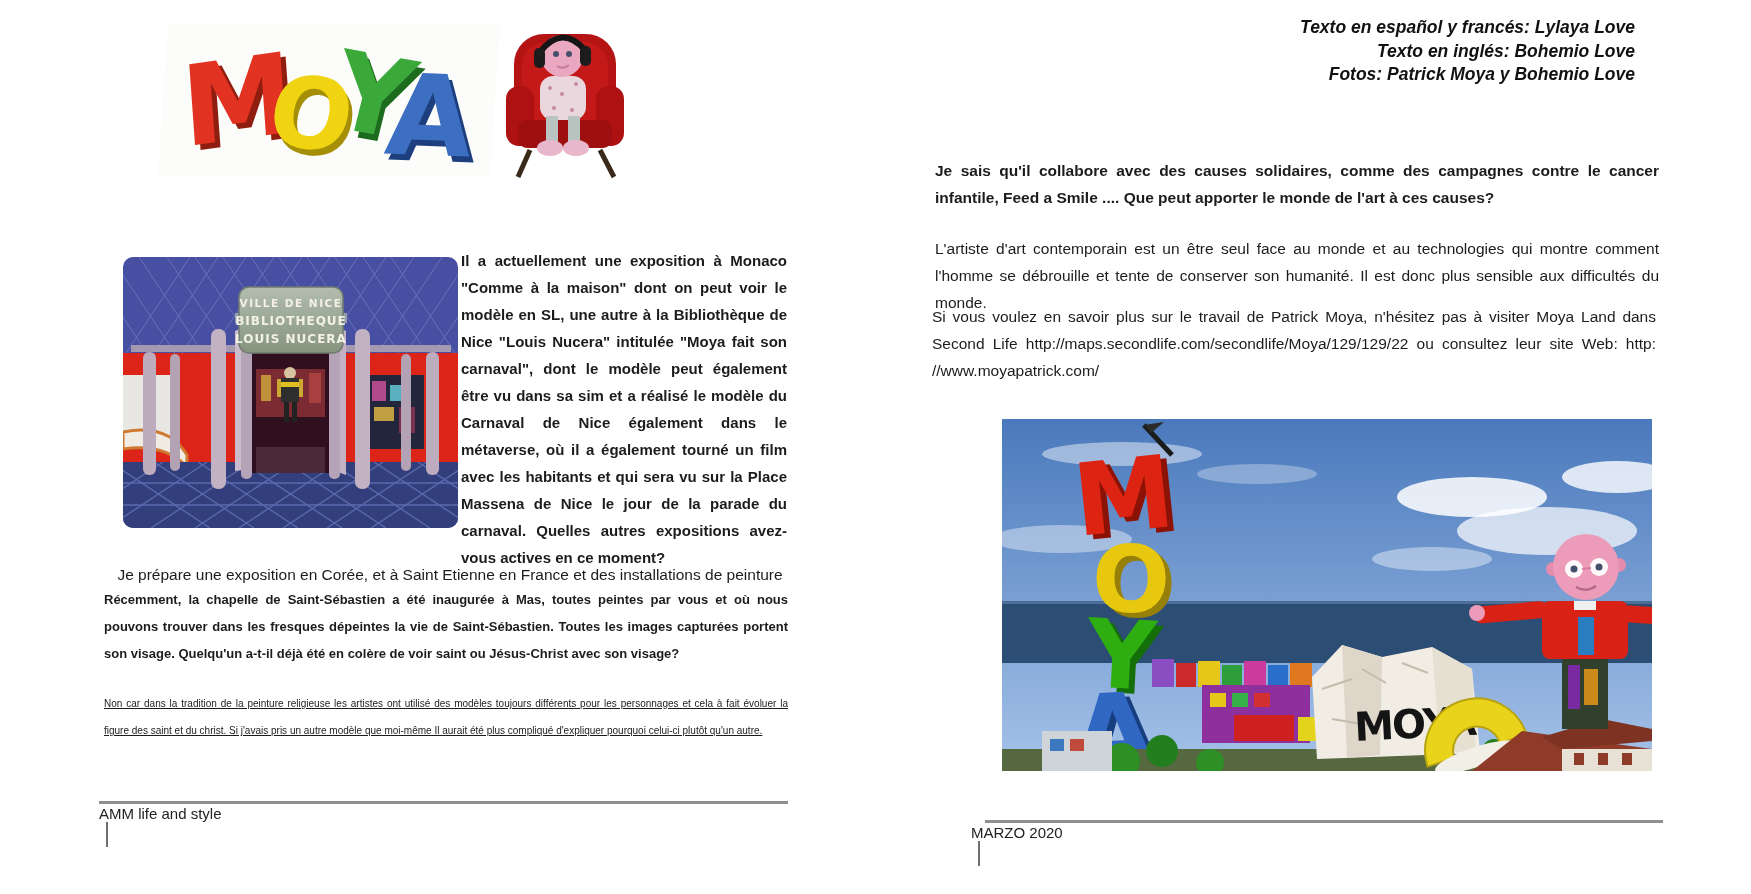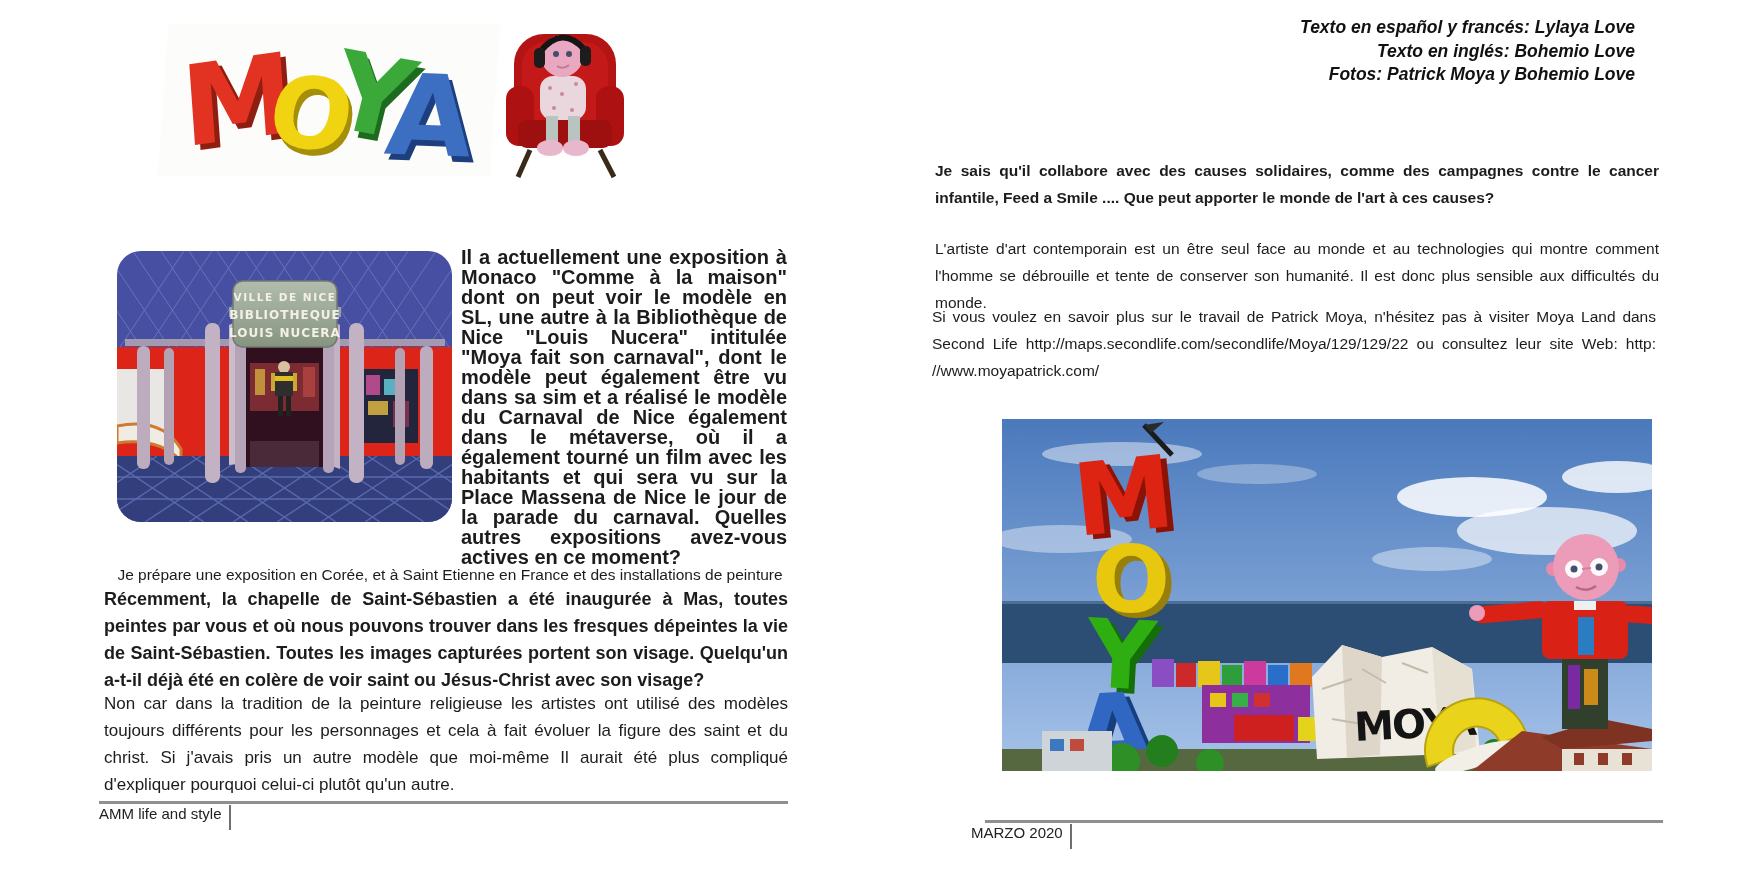--- a/index.html
+++ b/index.html
@@ -24,54 +24,54 @@
   }
   .lg-m{color:#e13222;transform:rotate(-8deg);text-shadow:5px 6px 0 #8f1d10;}
   .lg-o{color:#f0d411;transform:rotate(6deg) translateY(14px);font-size:98px;text-shadow:5px 6px 0 #a58f08;}
   .lg-y{color:#3aa93a;transform:rotate(10deg) translateY(-4px);font-size:108px;text-shadow:5px 6px 0 #1d6b1e;}
   .lg-a{color:#3c6fc2;transform:rotate(2deg) translateY(16px);text-shadow:5px 6px 0 #1d3f7e;}
 
   .chair-avatar{position:absolute;left:488px;top:20px;width:160px;height:162px;}
 
   
   .photo-left{
-    position:absolute;left:117px;top:251px;width:335px;height:271px;margin:0;
-    border-radius:24px;overflow:hidden;
+    position:absolute;left:117px;top:251px;width:335px;height:271px;margin:6px;
+    border-radius:10px;overflow:hidden;
   }
   .photo-left svg,.photo-right svg{display:block;width:100%;height:100%;}
   .photo-right{
     position:absolute;left:127px;top:419px;width:650px;height:352px;margin:0;overflow:hidden;
   }
 
   
   .intro-col{
     position:absolute;left:461px;top:247px;width:326px;
-    font-size:20px;font-weight:bold;line-height:20px;text-align:justify;
+    font-size:15px;font-weight:bold;line-height:27px;text-align:justify;
   }
   .pl-a1{position:absolute;left:112px;top:562px;width:676px;font-size:15.5px;line-height:26px;}
   .pl-q2{
     position:absolute;left:104px;top:586px;width:684px;
-    font-size:18px;font-weight:bold;line-height:27px;text-align:justify;
-  }
-  .pl-a2{position:absolute;left:104px;top:690px;width:684px;font-size:17px;line-height:27px;text-align:justify;}
+    font-size:13px;font-weight:bold;line-height:27px;text-align:justify;
+  }
+  .pl-a2{position:absolute;left:104px;top:690px;width:684px;font-size:10px;line-height:27px;text-align:justify;text-decoration:underline;}
 
   
   .credits{
     position:absolute;left:55px;top:16px;width:705px;text-align:right;
     font-weight:bold;font-style:italic;font-size:17.5px;line-height:23.5px;color:#111;
   }
   .pr-q{position:absolute;left:60px;top:157px;width:724px;font-size:15.5px;font-weight:bold;line-height:27px;text-align:justify;}
   .pr-a{position:absolute;left:60px;top:211px;width:724px;font-size:15.5px;line-height:27px;text-align:justify;margin-top:24px;}
   .pr-info{position:absolute;left:57px;top:303px;width:724px;font-size:15.5px;line-height:27px;text-align:justify;}
 
   
   .footer-rule{position:absolute;height:3px;background:#8f8f8f;}
   .fr-left{left:99px;top:801px;width:689px;}
   .fr-right{left:110px;top:820px;width:678px;}
-  .footer-row{position:absolute;display:flex;justify-content:flex-start;align-items:flex-start;font-size:15px;color:#222;}
+  .footer-row{position:absolute;display:flex;justify-content:flex-end;align-items:flex-start;font-size:15px;color:#222;flex-direction:column;}
   .fw-left{left:99px;top:805px;width:620px;}
   .fw-right{left:96px;top:824px;width:640px;}
   .footer-bar{width:2px;height:25px;background:#6f6f6f;margin-left:7px;}
 </style>
 </head>
 <body>
 
 <section class="page page-left">
 
   <div class="logo-box">

